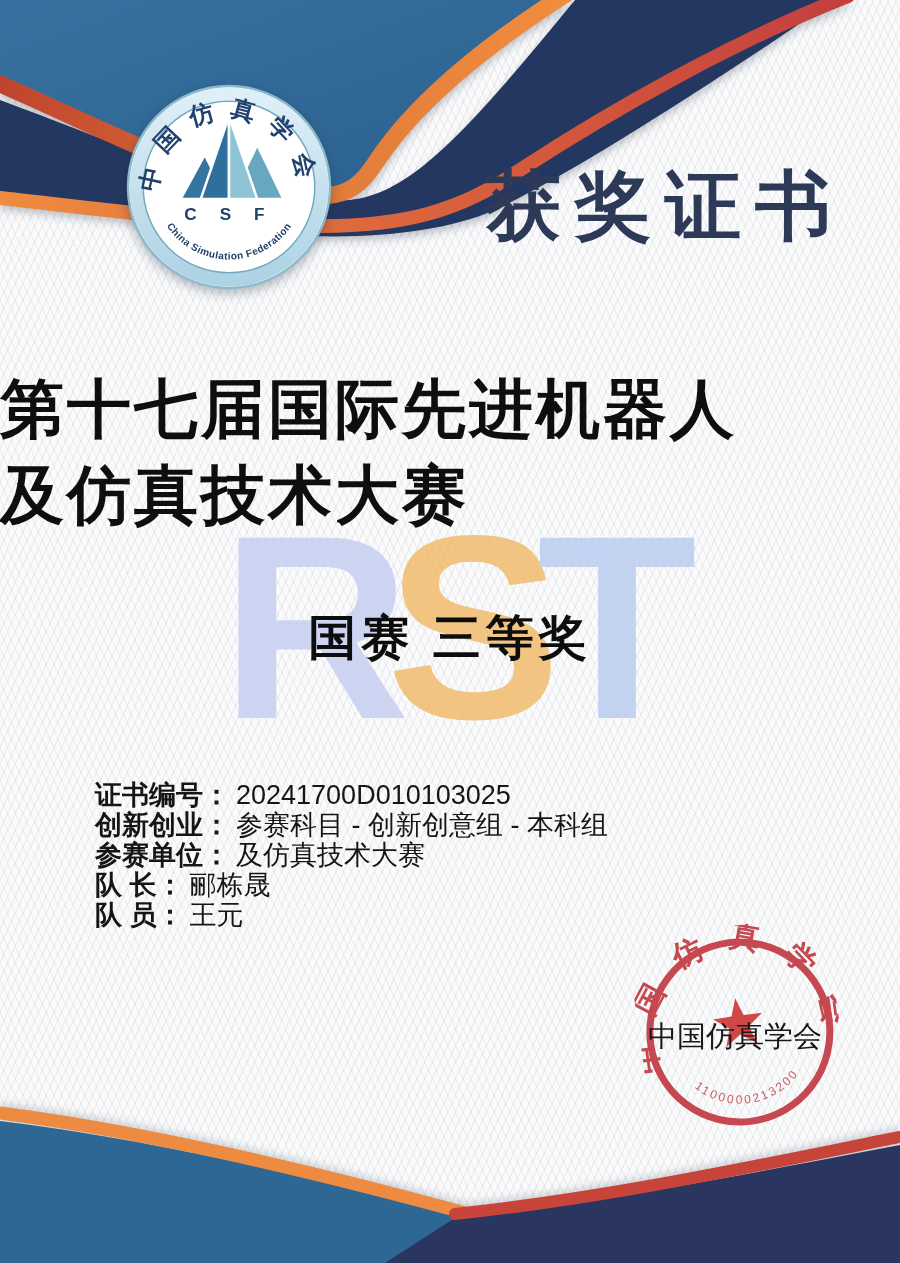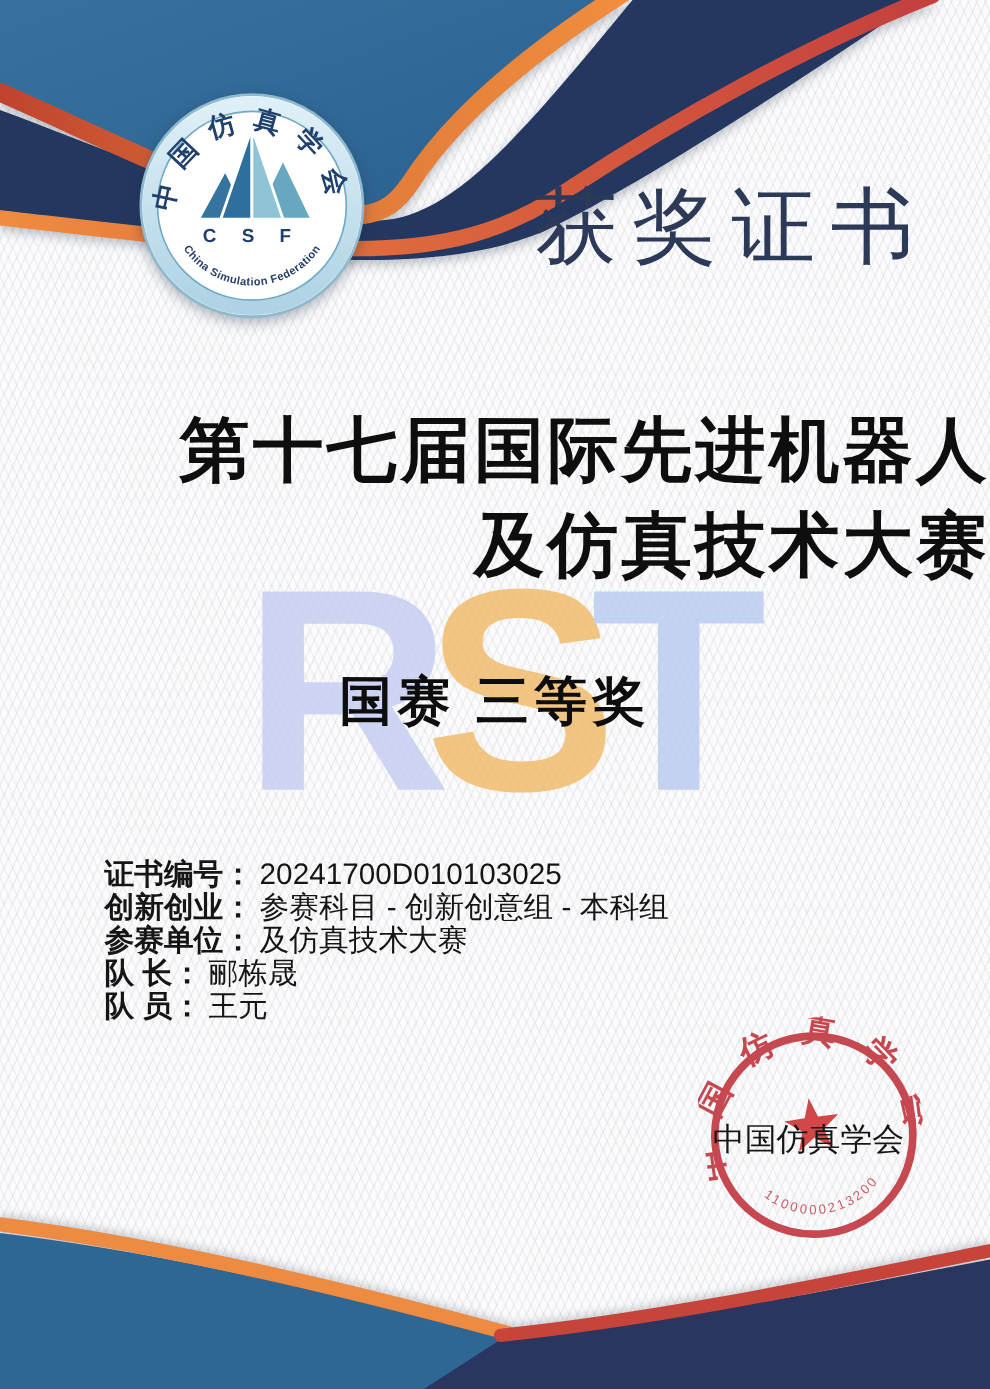--- a/index.html
+++ b/index.html
@@ -14,23 +14,23 @@
   }
   .abs{position:absolute;}
   svg text{font-family:"Liberation Sans","DejaVu Sans",sans-serif;}
 
   .top-banner{left:0;top:0;width:900px;height:330px;z-index:4;filter:drop-shadow(0 4px 5px rgba(40,50,70,.30));}
   .bottom-banner{left:0;bottom:0;width:900px;height:200px;z-index:4;filter:drop-shadow(0 -3px 4px rgba(40,50,70,.22));}
 
   .logo{left:124px;top:82px;width:210px;height:210px;z-index:6;filter:drop-shadow(0 4px 6px rgba(30,45,70,.35));}
 
   .cert-title{left:450px;top:156px;width:430px;z-index:6;text-align:center;
-    font-size:76px;font-weight:400;letter-spacing:14px;color:#2c3a58;white-space:nowrap;}
+    font-size:76px;font-weight:700;letter-spacing:14px;color:#2c3a58;white-space:nowrap;}
 
-  .comp-title{left:0;top:366px;width:900px;z-index:2;text-align:right;color:#0e0e0e;
+  .comp-title{left:0;top:366px;width:900px;z-index:2;text-align:left;color:#0e0e0e;
     font-size:64px;font-weight:900;line-height:86px;letter-spacing:3px;}
 
   .watermark{left:0;top:498px;width:900px;height:280px;z-index:1;display:flex;justify-content:center;align-items:flex-start;
     font-size:262px;font-weight:900;line-height:260px;opacity:.85;letter-spacing:-18px;}
   .wm-r{color:#c6cff1;}
   .wm-s{color:#f2bc6e;margin:0 -6px;}
   .wm-t{color:#bccdf1;}
 
   .award{left:0;top:606px;width:900px;z-index:2;text-align:center;color:#0d0d0d;
     font-size:48px;font-weight:900;letter-spacing:5px;}

